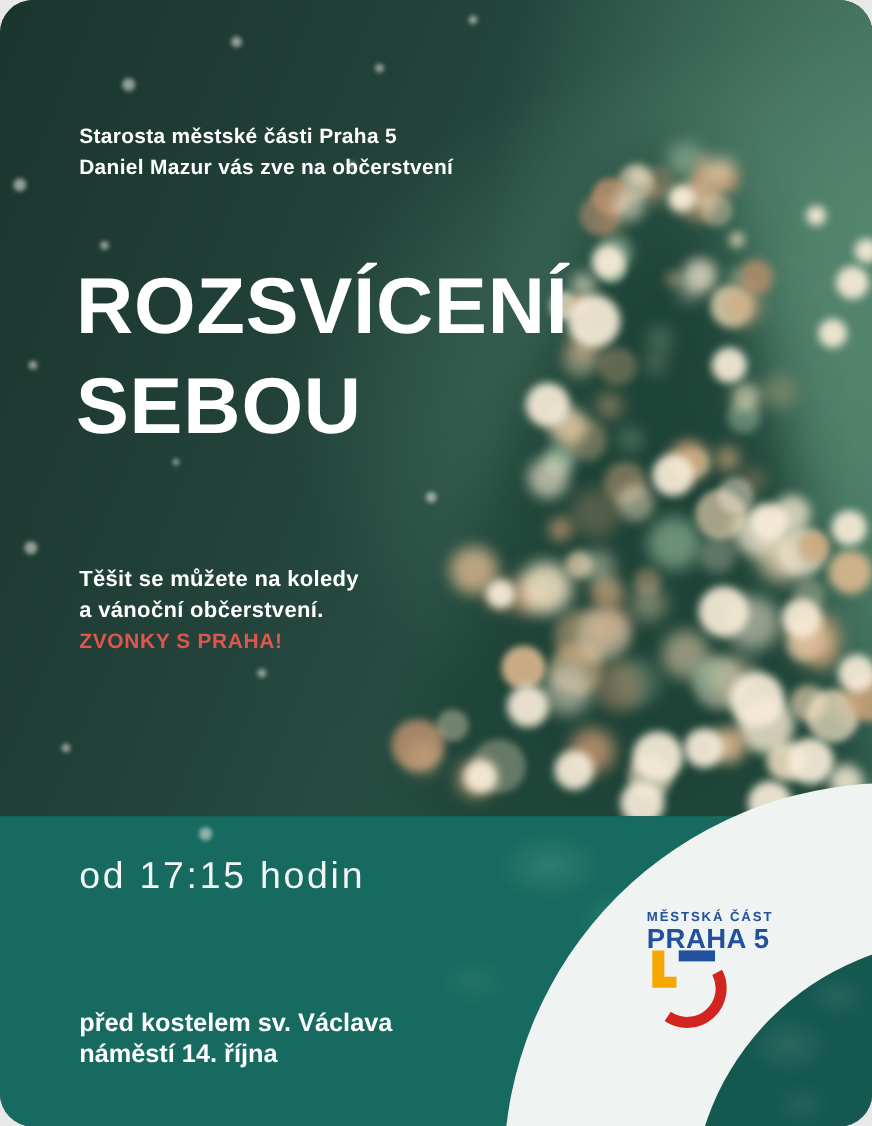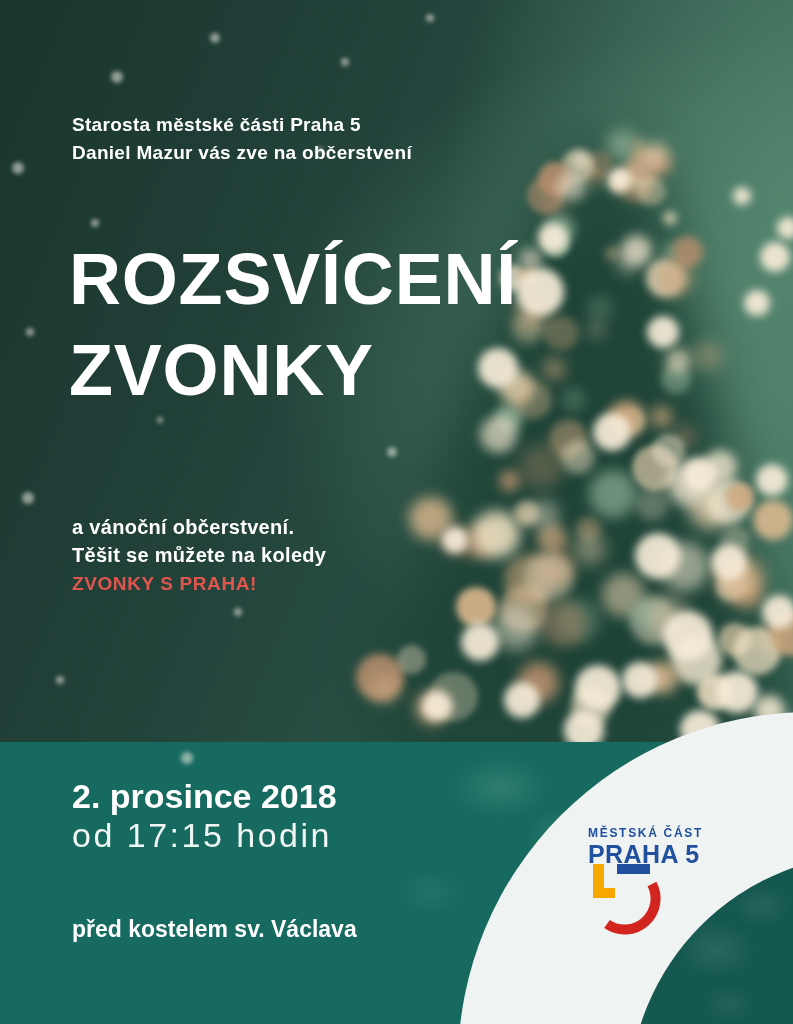--- a/index.html
+++ b/index.html
@@ -1,19 +1,20 @@
 <!DOCTYPE html>
 <html style="--note-accent: #e0564e; --band-teal: #176a5f; --hole-teal: #14584f; --circle-white: #eff3f1; --logo-blue: #21509e; --logo-yellow: #f6a800; --logo-red: #d2251f; --photo-dark-green: #1c3a32; --bokeh-gold: #eccfa9;"><head>
 <meta charset="utf-8">
 <style>
   html,body{margin:0;padding:0;background:#e8e8e8;}
   .poster{
     position:relative;width:793px;height:1024px;margin:0 auto;overflow:hidden;
     background:var(--photo-dark-green,#1c3a32);
     font-family:"Liberation Sans","DejaVu Sans",sans-serif;
+    border-radius:30px;
   }
   
   .photo{
     position:absolute;left:0;top:0;width:793px;height:742px;overflow:hidden;z-index:1;
     background:
       radial-gradient(700px 540px at 88% 50%, rgba(86,134,110,.75) 0%, rgba(86,134,110,0) 62%),
       radial-gradient(520px 720px at 102% 28%, rgba(92,145,119,.8) 0%, rgba(92,145,119,0) 70%),
       linear-gradient(112deg,#1a352e 0%,#22423a 38%,#2a5045 62%,#356053 80%,#3e6e5e 100%);
   }
   .bokeh{position:absolute;border-radius:50%;}
@@ -218,39 +219,39 @@
       <div class="dot" style="left: 157px; top: 417px; width: 6px; height: 6px; opacity: 0.55;"></div>
     </div>
 
   <div class="intro">
     <div>Starosta městské části Praha 5</div>
     <div>Daniel Mazur vás zve na občerstvení</div>
   </div>
 
   <h1 class="title">
     <span>ROZSVÍCENÍ</span>
-    <span>ZVONKY</span>
+    <span>SEBOU</span>
   </h1>
 
   <div class="bodytext">
+    <div>Těšit se můžete na koledy</div>
     <div>a vánoční občerstvení.</div>
-    <div>Těšit se můžete na koledy</div>
   </div>
 
   <div class="note">ZVONKY S PRAHA!</div>
 
   <div class="band"></div>
 
   <div class="when">
-    <div>2. prosince 2018</div>
     <div class="light">od 17:15 hodin</div>
   </div>
 
   <div class="where">
     <div>před kostelem sv. Václava</div>
+    <div>náměstí 14. října</div>
   </div>
 
   <div class="swoosh"></div>
   <div class="hole"></div>
 
   <div class="logo">
     <div class="l1">MĚSTSKÁ ČÁST</div>
     <div class="l2">PRAHA 5</div>
     <svg width="80" height="80" viewBox="0 0 80 80">
       <path d="M8,6 h11 v24 h11 v10 H8 z" fill="var(--logo-yellow,#f6a800)"></path>

